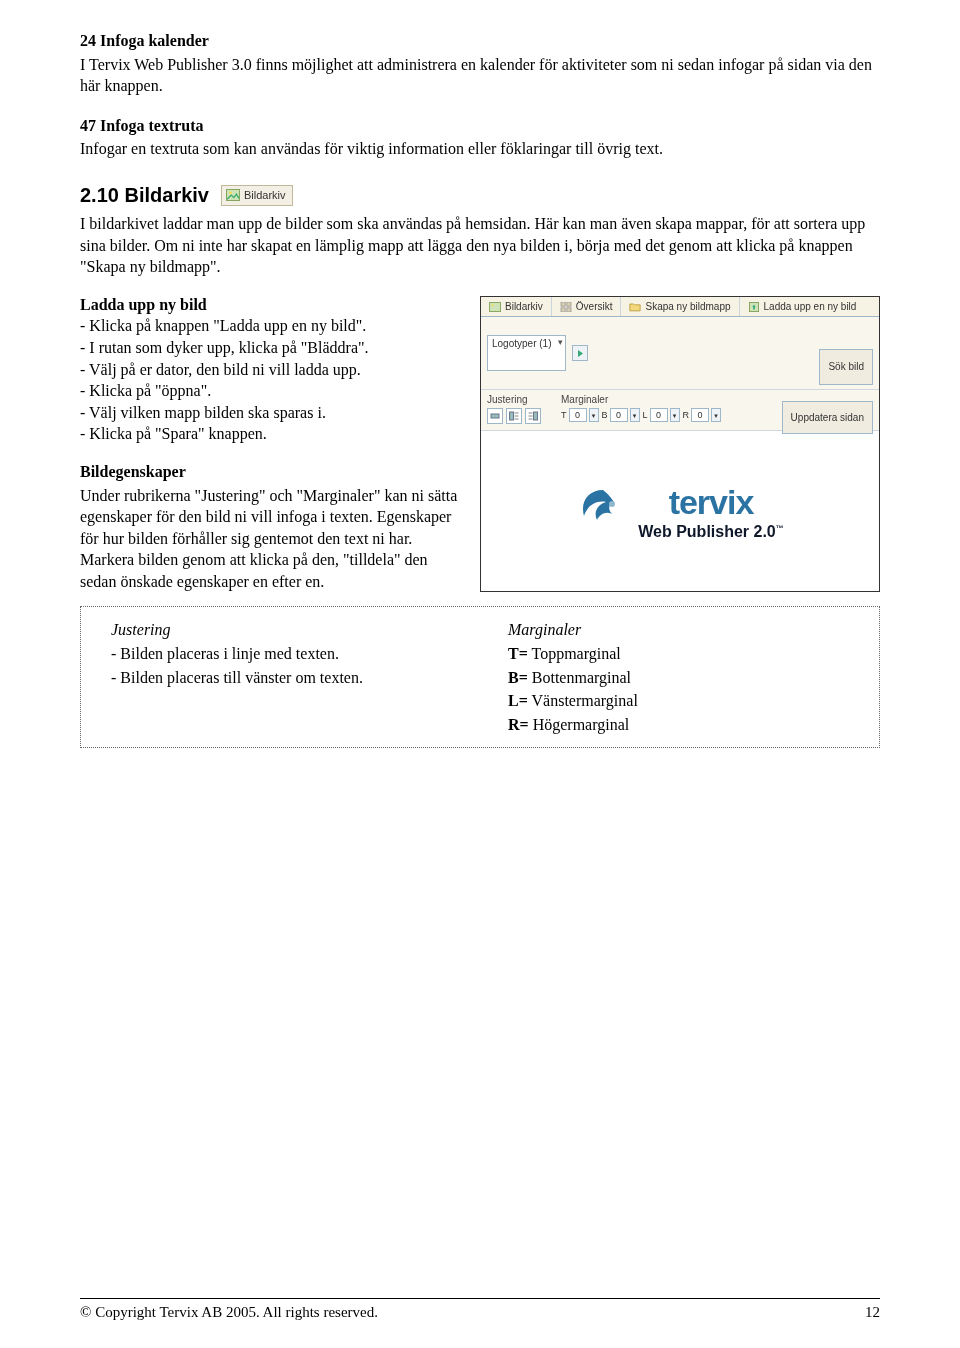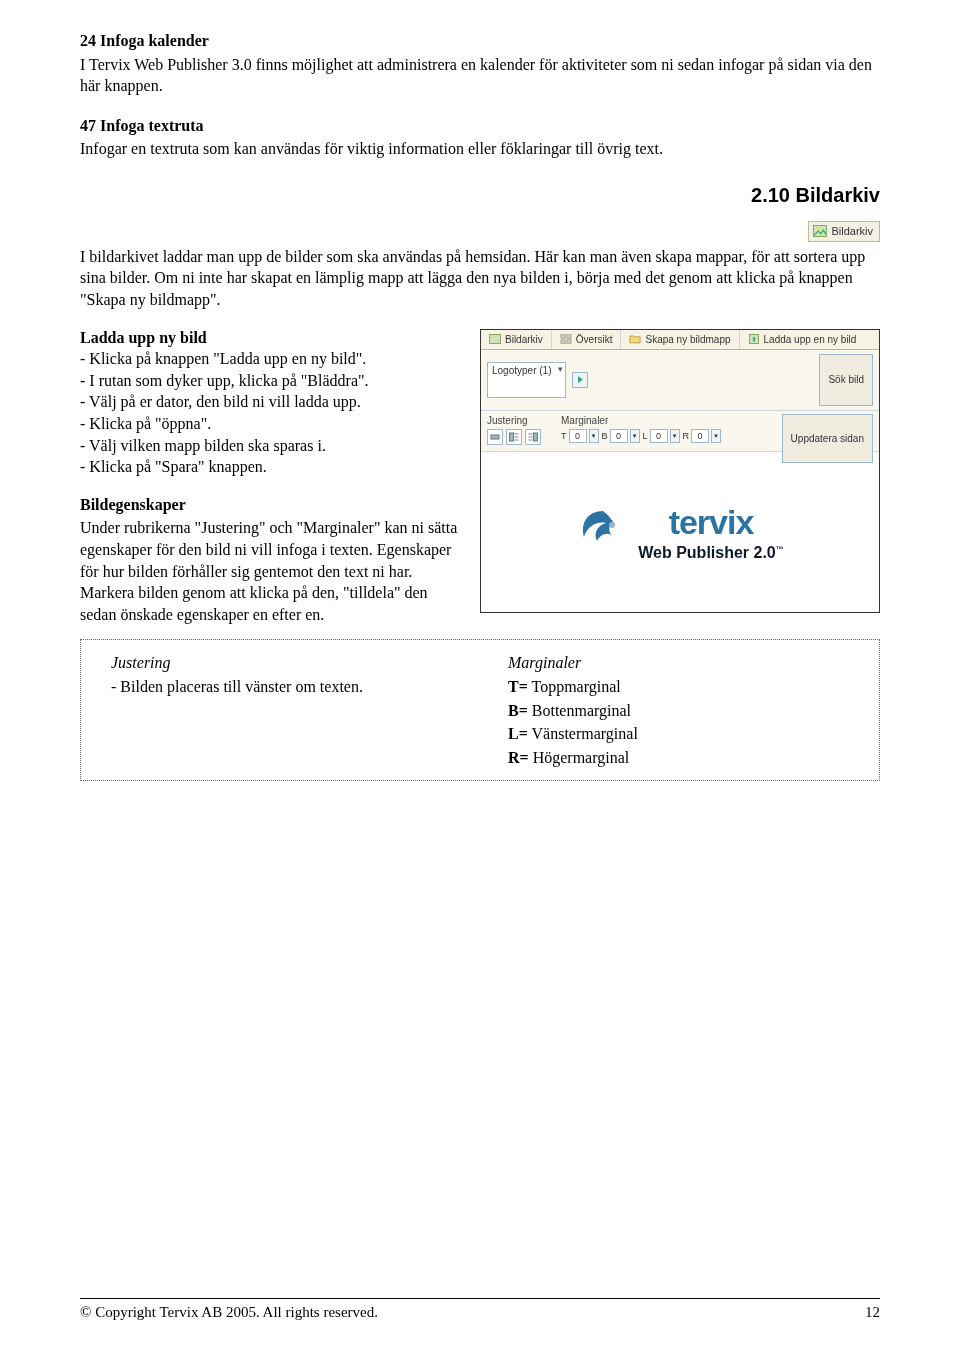--- a/index.html
+++ b/index.html
@@ -11,21 +11,21 @@
     background: #fff;
     width: 960px;
     min-height: 1348px;
     padding: 28px 80px 40px 80px;
     position: relative;
   }
   .bold { font-weight: bold; }
   .section-title { font-weight: bold; margin-top: 18px; }
   p { margin-top: 2px; }
 
-  .h210-row { display: flex; align-items: flex-end; gap: 12px; margin-top: 22px; margin-bottom: 4px; flex-direction: column; }
+  .h210-row { display: flex; align-items: center; gap: 12px; margin-top: 22px; margin-bottom: 4px; }
   .h210 { font-family: Arial, Helvetica, sans-serif; font-size: 20px; font-weight: 600; }
   .bildarkiv-btn {
     display: inline-flex; align-items: center; gap: 4px;
     background: #f4efe4; border: 1px solid #bfb99a;
     font-family: Arial, sans-serif; font-size: 11px;
     padding: 2px 6px 2px 4px; color: #333;
   }
   .bildarkiv-btn svg { width: 14px; height: 12px; }
 
   .content-with-figure { position: relative; }
@@ -64,21 +64,21 @@
     position: relative;
   }
   .fig-select::after {
     content: "▾"; position: absolute; right: 3px; top: 0; font-size: 9px; color: #555;
   }
   .fig-go { width: 16px; height: 16px; border: 1px solid #9eb7c9; background: #eef3f7;
     display: inline-flex; align-items: center; justify-content: center; font-size: 10px; }
   .fig-spacer { flex: 1; }
   .fig-btn {
     border: 1px solid #9eb7c9; background: #f0ede0;
-    padding: 18px 8px; font-size: 10px;
+    padding: 10px 8px; font-size: 10px; margin-top: 28px;
   }
   .fig-row3 {
     display: flex; gap: 20px;
     padding: 3px 6px 6px 6px;
     border-bottom: 1px solid #cfd8df;
     background: #f9f6ed;
   }
   .fig-col-label { font-size: 10px; color: #444; margin-bottom: 2px; }
   .fig-icongrid { display: flex; gap: 3px; }
   .fig-smallbox {
@@ -283,20 +283,21 @@
 
   <p class="bold" style="margin-top:16px;">Bildegenskaper</p>
   <p>Under rubrikerna "Justering" och "Marginaler" kan ni sätta egenskaper för den bild ni vill infoga i texten. Egenskaper för hur bilden förhåller sig gentemot den text ni har. Markera bilden genom att klicka på den, "tilldela" den sedan önskade egenskaper en efter en.</p>
 
   <div style="clear:both;"></div>
 </div>
 
 <div class="box">
   <div class="box-col">
     <p class="ital">Justering</p>
+    <p>- Bilden placeras i linje med texten.</p>
     <p>- Bilden placeras till vänster om texten.</p>
   </div>
   <div class="box-col">
     <p class="ital">Marginaler</p>
     <p><span class="bold">T=</span> Toppmarginal</p>
     <p><span class="bold">B=</span> Bottenmarginal</p>
     <p><span class="bold">L=</span> Vänstermarginal</p>
     <p><span class="bold">R=</span> Högermarginal</p>
   </div>
 </div>

